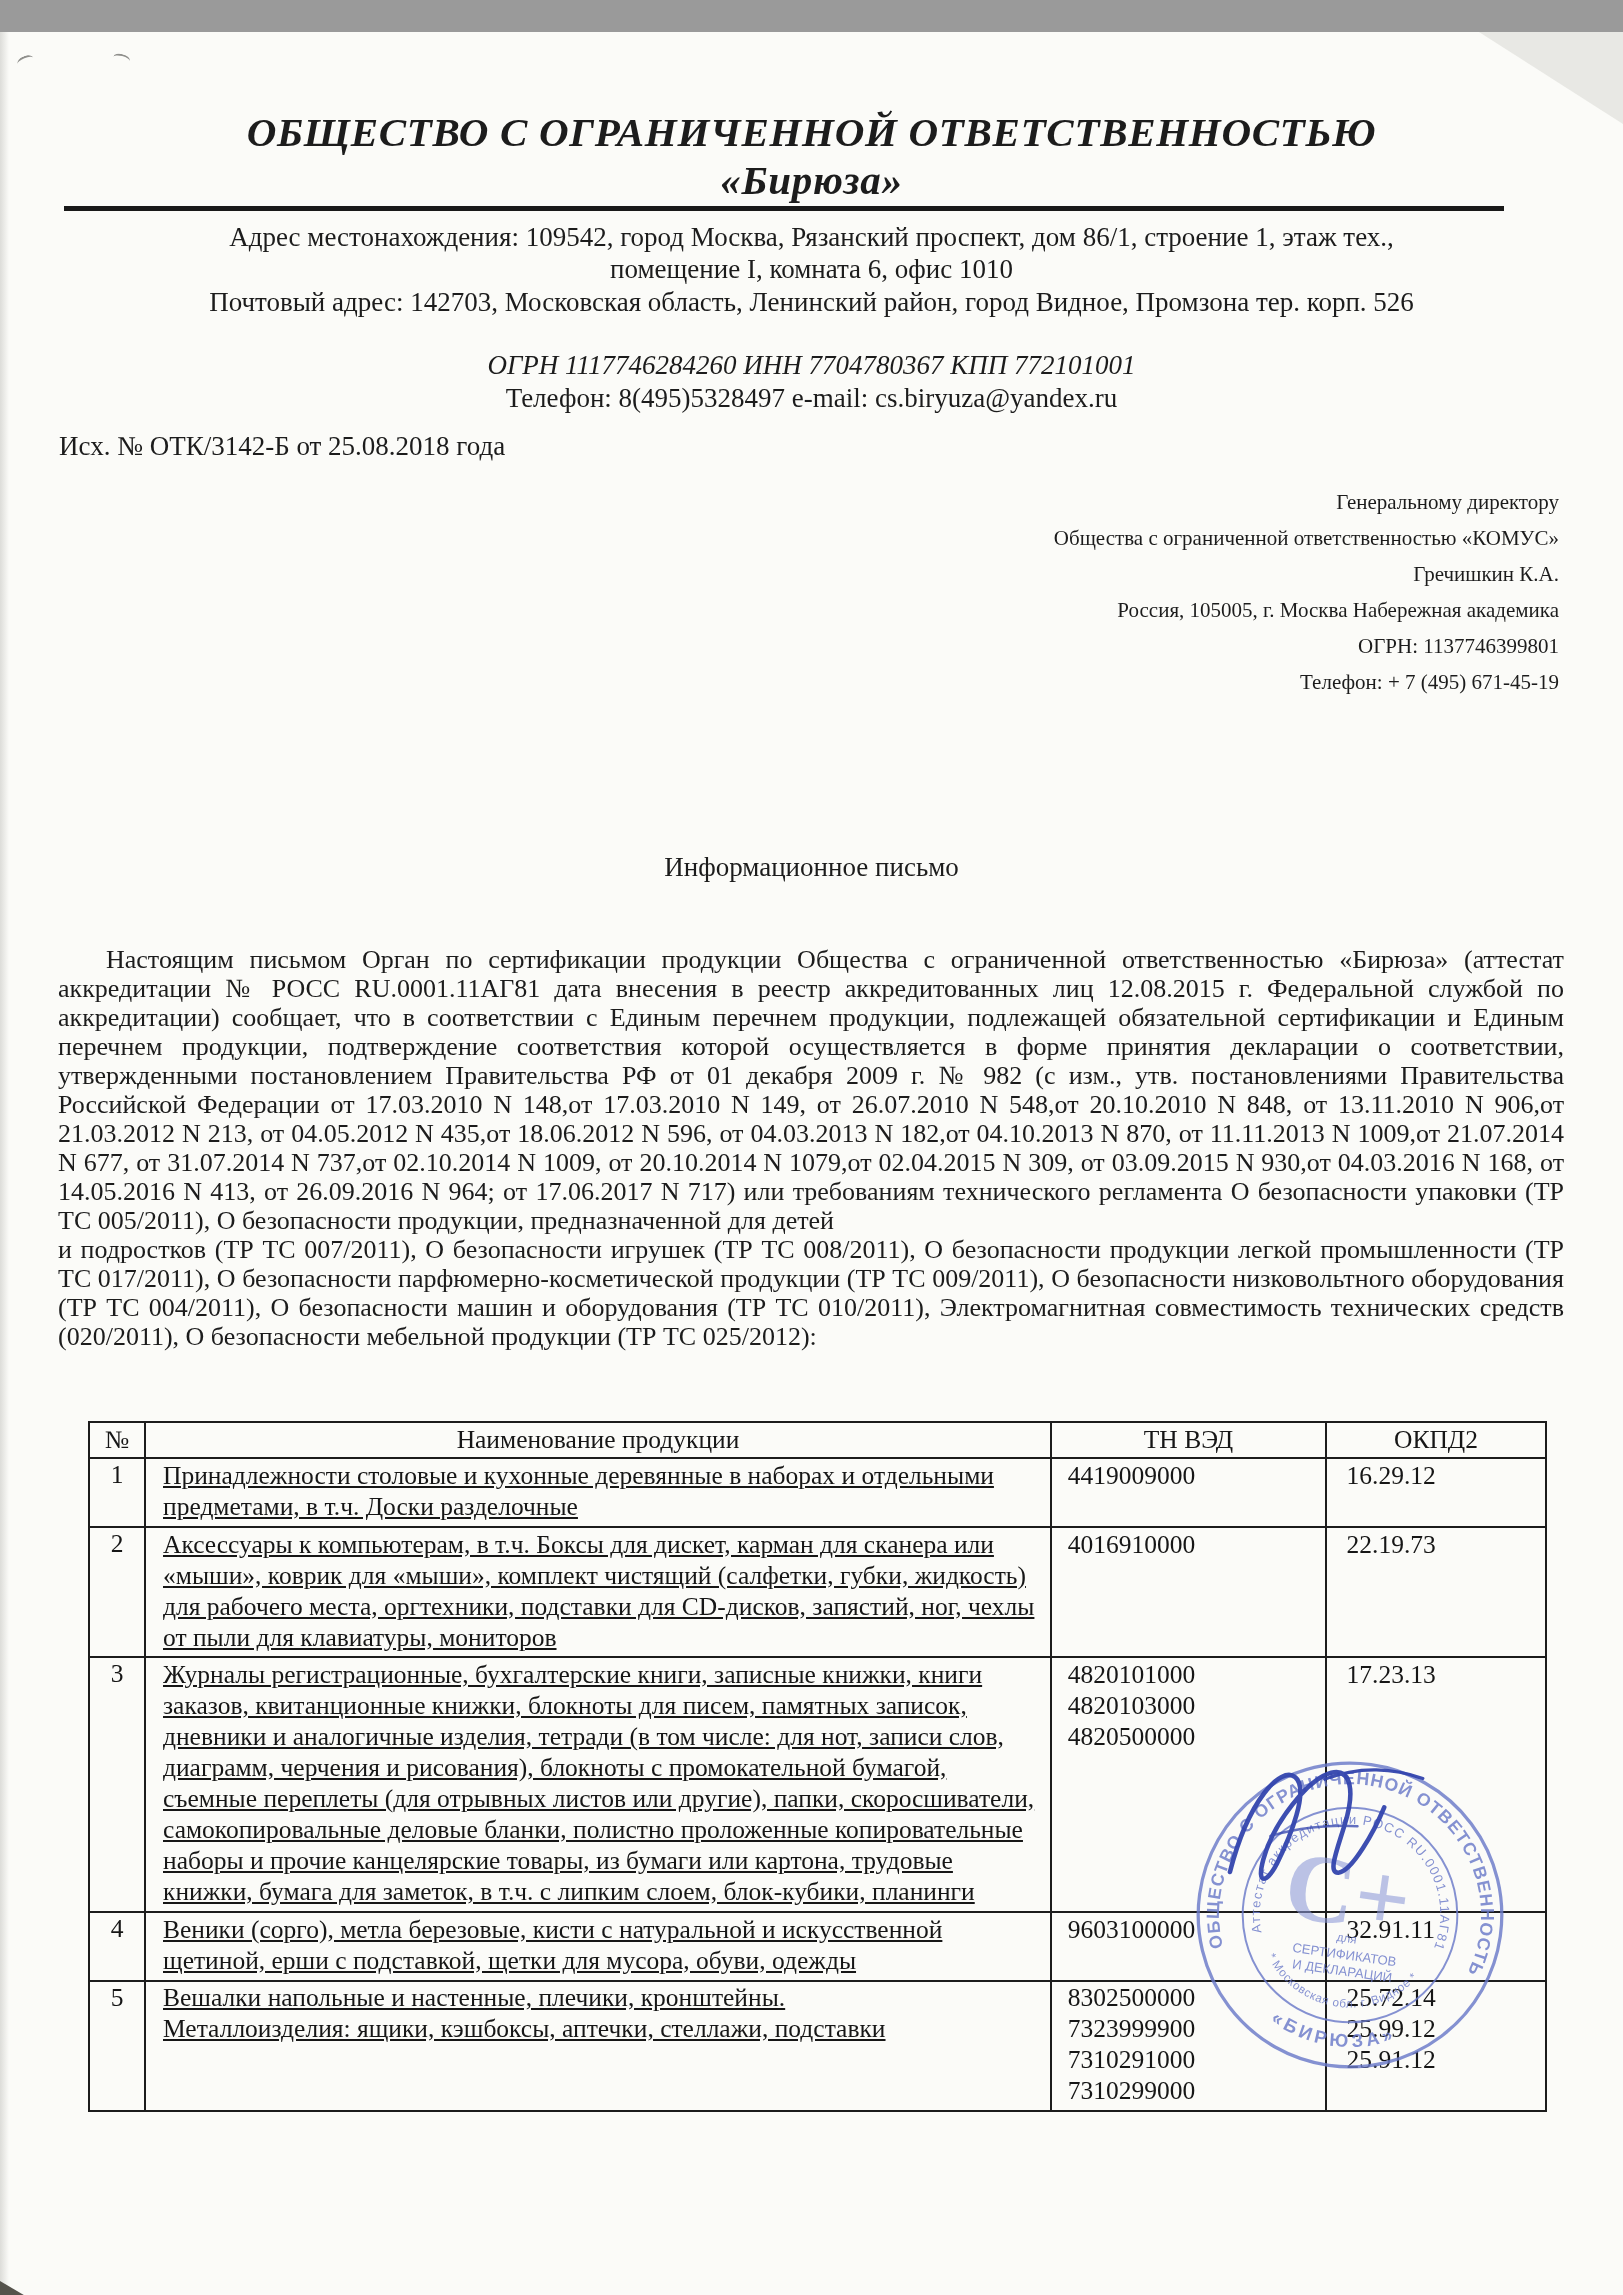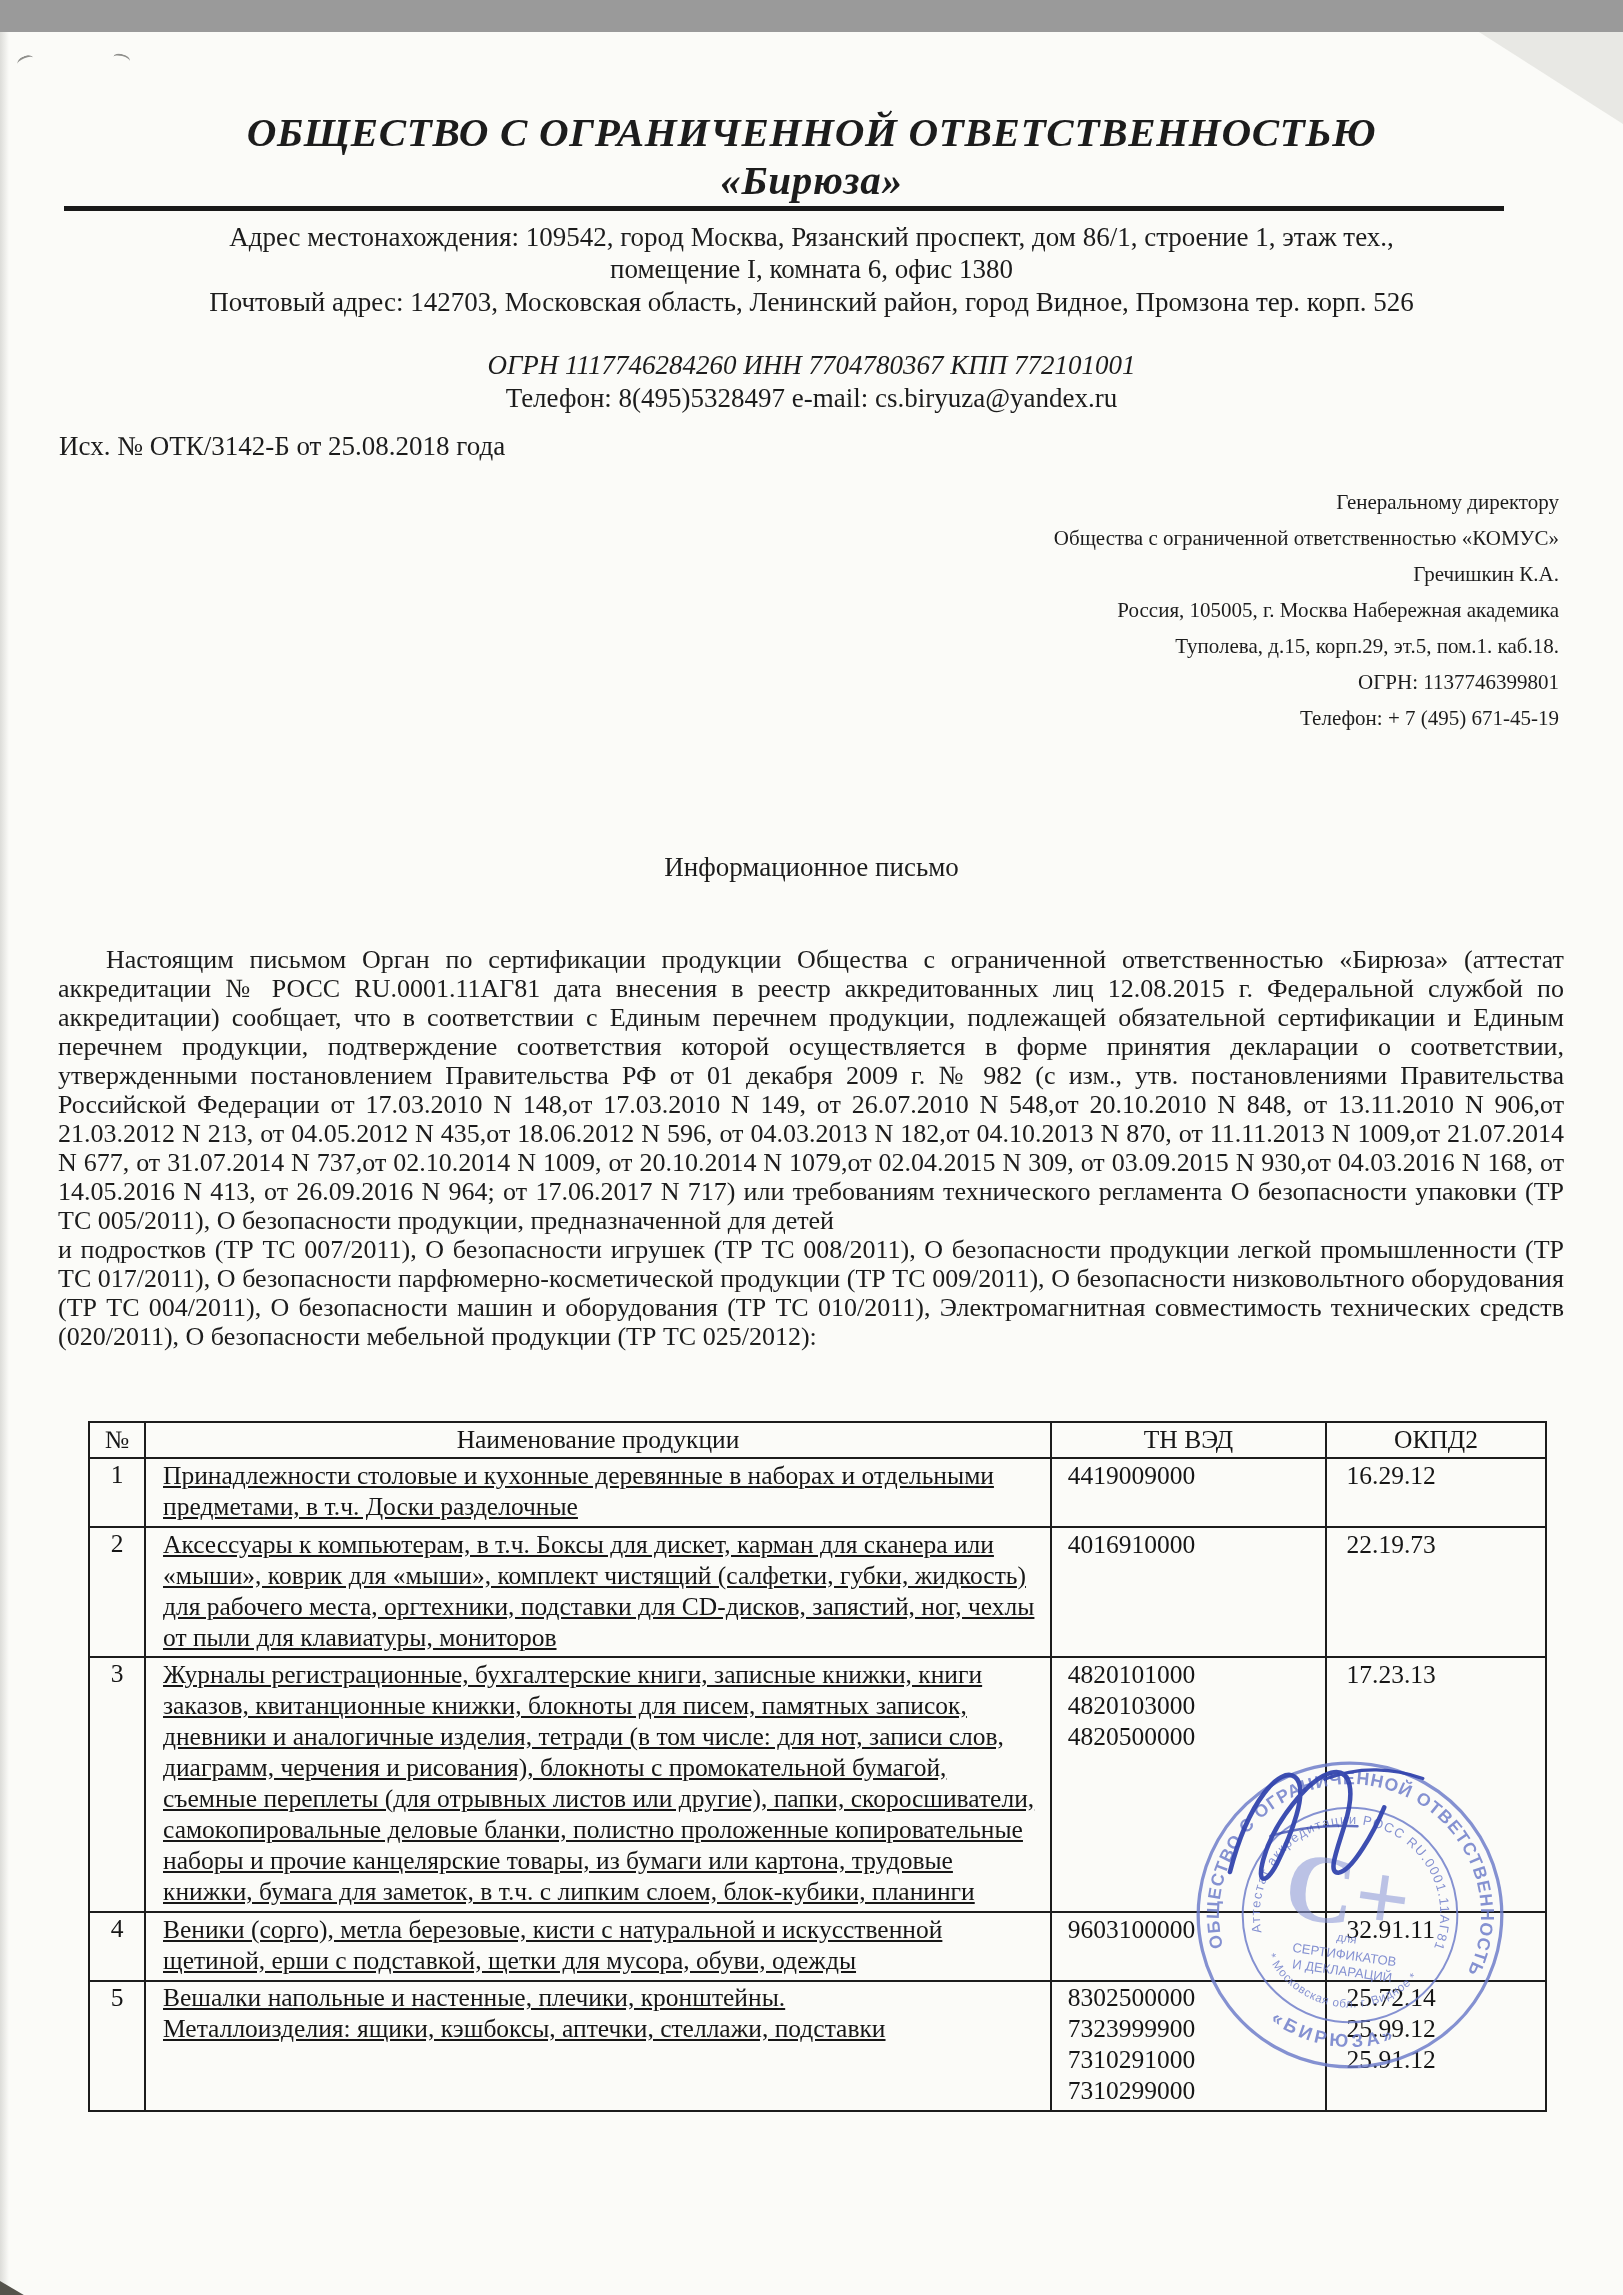--- a/index.html
+++ b/index.html
@@ -67,33 +67,32 @@
 
   <div class="edge-left"></div>
   <div class="corner-tr"></div>
   <div class="squiggle" style="left:17px;top:23.6px;transform:rotate(-22deg);"></div>
   <div class="squiggle" style="left:113px;top:22px;transform:rotate(14deg);"></div>
 
   <div class="center title-line" style="top:76px;">ОБЩЕСТВО С ОГРАНИЧЕННОЙ ОТВЕТСТВЕННОСТЬЮ</div>
   <div class="center title-line" style="top:124px;">«Бирюза»</div>
   <div class="rule" style="top:174px;"></div>
   <div class="center addr-line" style="top:190px;">Адрес местонахождения: 109542, город Москва, Рязанский проспект, дом 86/1, строение 1, этаж тех.,</div>
-  <div class="center addr-line" style="top:222px;">помещение I, комната 6, офис 1380</div>
+  <div class="center addr-line" style="top:222px;">помещение I, комната 6, офис 1010</div>
   <div class="center addr-line" style="top:255px;">Почтовый адрес: 142703, Московская область, Ленинский район, город Видное, Промзона тер. корп. 526</div>
   <div class="center addr-line" style="top:318px;font-style:italic;">ОГРН 1117746284260 ИНН 7704780367 КПП 772101001</div>
   <div class="center addr-line" style="top:351px;">Телефон: 8(495)5328497 e-mail: cs.biryuza@yandex.ru</div>
 
   <div class="ref-line" style="top:399px;">Исх. № ОТК/3142-Б от 25.08.2018 года</div>
 
   <div class="recipient">
     <div>Генеральному директору</div>
     <div>Общества с ограниченной ответственностью «КОМУС»</div>
     <div>Гречишкин К.А.</div>
     <div>Россия, 105005, г. Москва Набережная академика</div>
-    <div>Туполева, д.15, корп.29, эт.5, пом.1. каб.18.</div>
     <div>ОГРН: 1137746399801</div>
     <div>Телефон: + 7 (495) 671-45-19</div>
   </div>
 
   <div class="center subject" style="top:820px;">Информационное письмо</div>
 
   <div class="body-text">Настоящим письмом Орган по сертификации продукции Общества с ограниченной ответственностью «Бирюза» (аттестат аккредитации № РОСС RU.0001.11АГ81 дата внесения в реестр аккредитованных лиц 12.08.2015 г. Федеральной службой по аккредитации) сообщает, что в соответствии с Единым перечнем продукции, подлежащей обязательной сертификации и Единым перечнем продукции, подтверждение соответствия которой осуществляется в форме принятия декларации о соответствии, утвержденными постановлением Правительства РФ от 01 декабря 2009 г. № 982 (с изм., утв. постановлениями Правительства Российской Федерации от 17.03.2010 N 148,от 17.03.2010 N 149, от 26.07.2010 N 548,от 20.10.2010 N 848, от 13.11.2010 N 906,от 21.03.2012 N 213, от 04.05.2012 N 435,от 18.06.2012 N 596, от 04.03.2013 N 182,от 04.10.2013 N 870, от 11.11.2013 N 1009,от 21.07.2014 N 677, от 31.07.2014 N 737,от 02.10.2014 N 1009, от 20.10.2014 N 1079,от 02.04.2015 N 309, от 03.09.2015 N 930,от 04.03.2016 N 168, от 14.05.2016 N 413, от 26.09.2016 N 964; от 17.06.2017 N 717) или требованиям технического регламента О безопасности упаковки (ТР ТС 005/2011), О безопасности продукции, предназначенной для детей
 и подростков (ТР ТС 007/2011), О безопасности игрушек (ТР ТС 008/2011), О безопасности продукции легкой промышленности (ТР ТС 017/2011), О безопасности парфюмерно-косметической продукции (ТР ТС 009/2011), О безопасности низковольтного оборудования (ТР ТС 004/2011), О безопасности машин и оборудования (ТР ТС 010/2011), Электромагнитная совместимость технических средств (020/2011), О безопасности мебельной продукции (ТР ТС 025/2012):</div>
 
   <table class="products">

